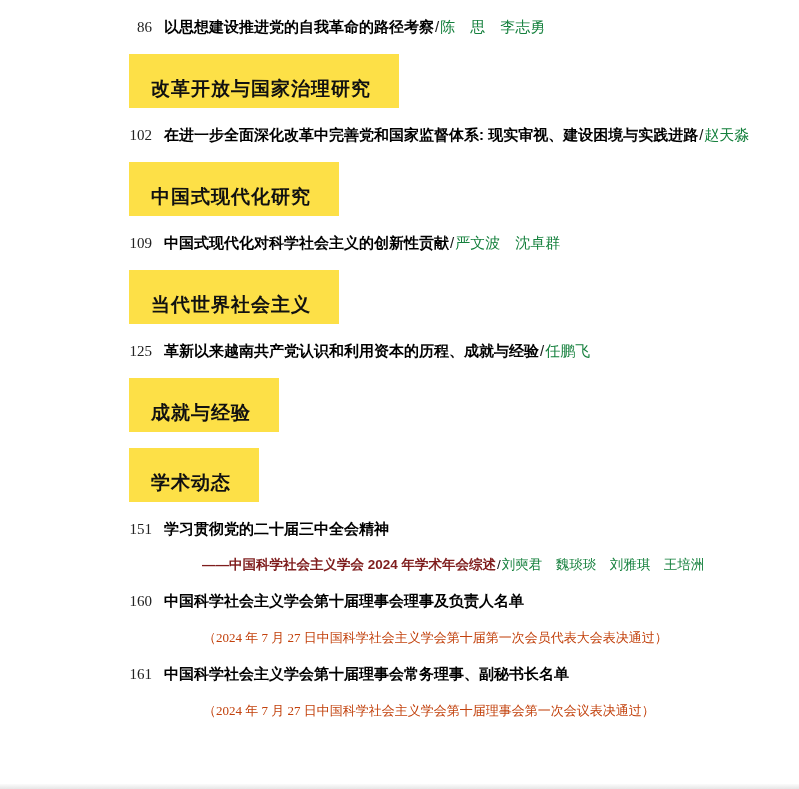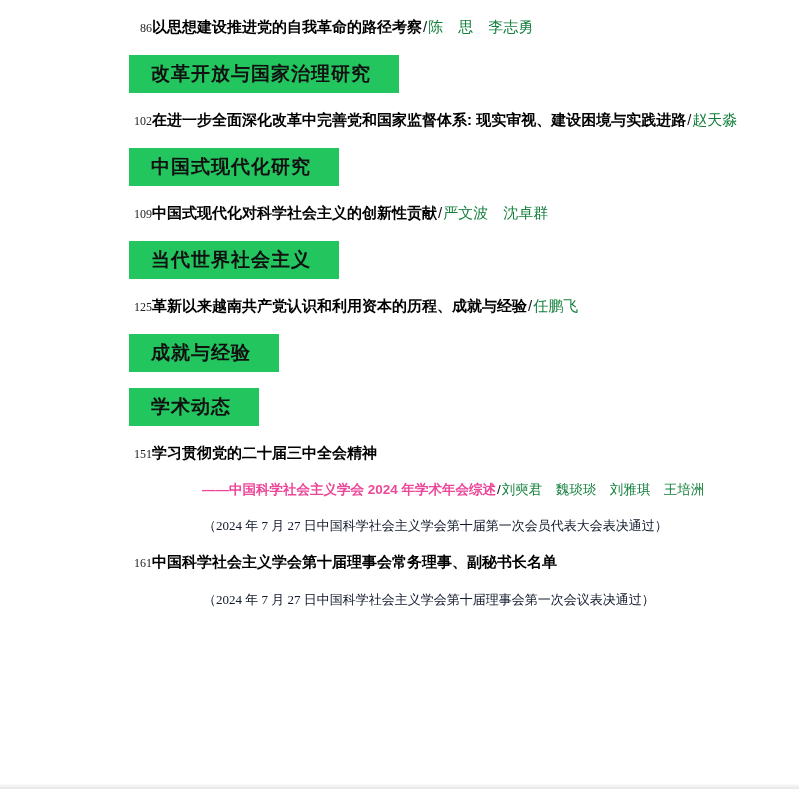--- a/index.html
+++ b/index.html
@@ -27,68 +27,68 @@
   .entry {
     padding-left: 120px;
     font-size: 15px;
     line-height: 21px;
     margin: 0 0 15px 0;
   }
   .num {
     display: inline-block;
     width: 32px;
     text-align: right;
-    margin-right: 0;
+    margin-right: 12px;
     font-family: "Liberation Serif", serif;
-    font-size: 12px;
+    font-size: 15px;
     font-weight: 400;
     color: #222222;
   }
   .title {
     font-weight: 700;
     color: #000000;
   }
   .sep {
     font-weight: 400;
     margin: 0 1px;
     color: #141414;
   }
   .authors {
     font-weight: 400;
     color: #15803d;
   }
   .section-box {
     width: fit-content;
     margin: 16px 0 16px 129px;
-    background: #22c55e;
-    padding: 8px 28px 9px 22px;
+    background: #fde047;
+    padding: 24px 28px 9px 22px;
     font-size: 19px;
     line-height: 21px;
     font-weight: 700;
     letter-spacing: 1px;
     color: #111111;
   }
   .subtitle {
     padding-left: 202px;
     font-size: 13.5px;
     line-height: 20px;
     margin: 0 0 15px 0;
   }
   .subtitle .prefix {
     font-weight: 700;
-    color: #ec4899;
+    color: #7f1d1d;
   }
   .note {
     padding-left: 203px;
     font-size: 13px;
     line-height: 21px;
     margin: 0 0 15px 0;
     font-family: "Liberation Serif", serif;
     font-weight: 500;
-    color: #0f172a;
+    color: #c2410c;
   }
   .page-edge-shadow {
     position: absolute;
     left: 0;
     bottom: 0;
     width: 799px;
     height: 5px;
     background: linear-gradient(#fbfbfb, #e6e6e6);
   }
 </style>
@@ -139,20 +139,23 @@
     </div>
 
     <div class="row entry">
       <span class="num">151</span><span class="title">学习贯彻党的二十届三中全会精神</span>
     </div>
 
     <div class="row subtitle">
       <span class="prefix">——中国科学社会主义学会 2024 年学术年会综述</span><span class="sep">/</span><span class="authors">刘奭君　魏琰琰　刘雅琪　王培洲</span>
     </div>
 
+    <div class="row entry">
+      <span class="num">160</span><span class="title">中国科学社会主义学会第十届理事会理事及负责人名单</span>
+    </div>
 
     <div class="row note">
       <span>（2024 年 7 月 27 日中国科学社会主义学会第十届第一次会员代表大会表决通过）</span>
     </div>
 
     <div class="row entry">
       <span class="num">161</span><span class="title">中国科学社会主义学会第十届理事会常务理事、副秘书长名单</span>
     </div>
 
     <div class="row note">

